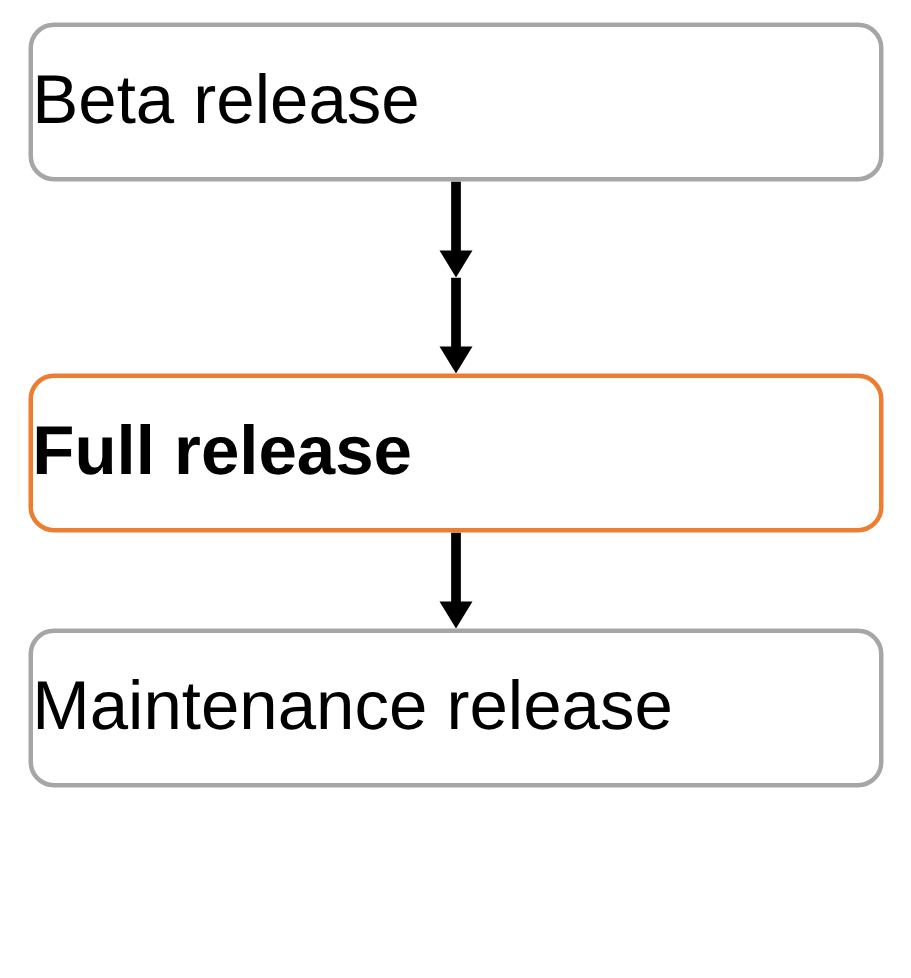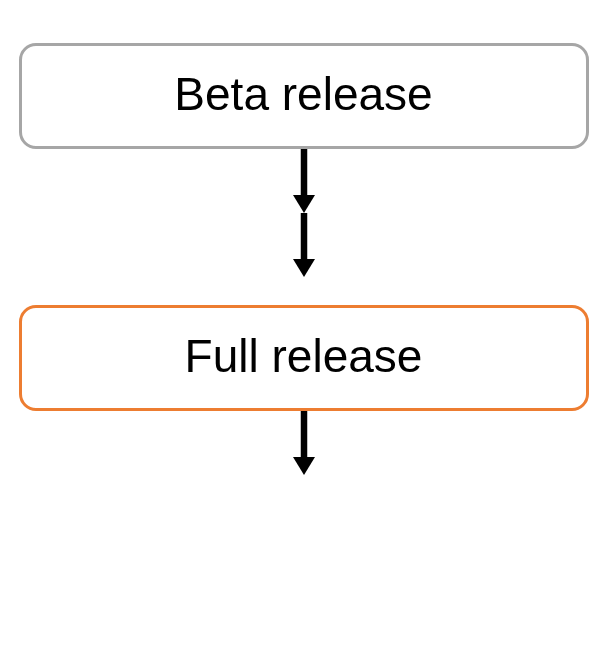--- a/index.html
+++ b/index.html
@@ -24,26 +24,25 @@
   }
   .flow-node {
     box-sizing: border-box;
     width: 570px;
     height: 106px;
     border: 3px solid #A6A6A6;
     border-radius: 17px;
     background: #ffffff;
     display: flex;
     align-items: center;
-    justify-content: center;
     flex: 0 0 auto;
-    margin-top: 28px;
   }
   .flow-node.highlight {
     border-color: #ED7D31;
+    font-weight: bold;
   }
   .flow-node .node-label {
     font-size: 46px;
     line-height: 1;
     color: #000000;
     white-space: nowrap;
     padding-bottom: 4px;
   }
   .flow-arrow {
     flex: 0 0 auto;
@@ -74,14 +73,17 @@
 
   <div class="flow-node highlight" style="border-color: rgb(237, 125, 49);">
     <span class="node-label">Full release</span>
   </div>
 
   <svg class="flow-arrow" viewBox="0 0 26 64">
     <line x1="13" y1="0" x2="13" y2="49" stroke="#000000" stroke-width="6.5"></line>
     <polygon points="2,46 24,46 13,64" fill="#000000"></polygon>
   </svg>
 
+  <div class="flow-node" style="border-color: rgb(166, 166, 166);">
+    <span class="node-label">Maintenance release</span>
+  </div>
 
 </div>
 
 </body></html>

